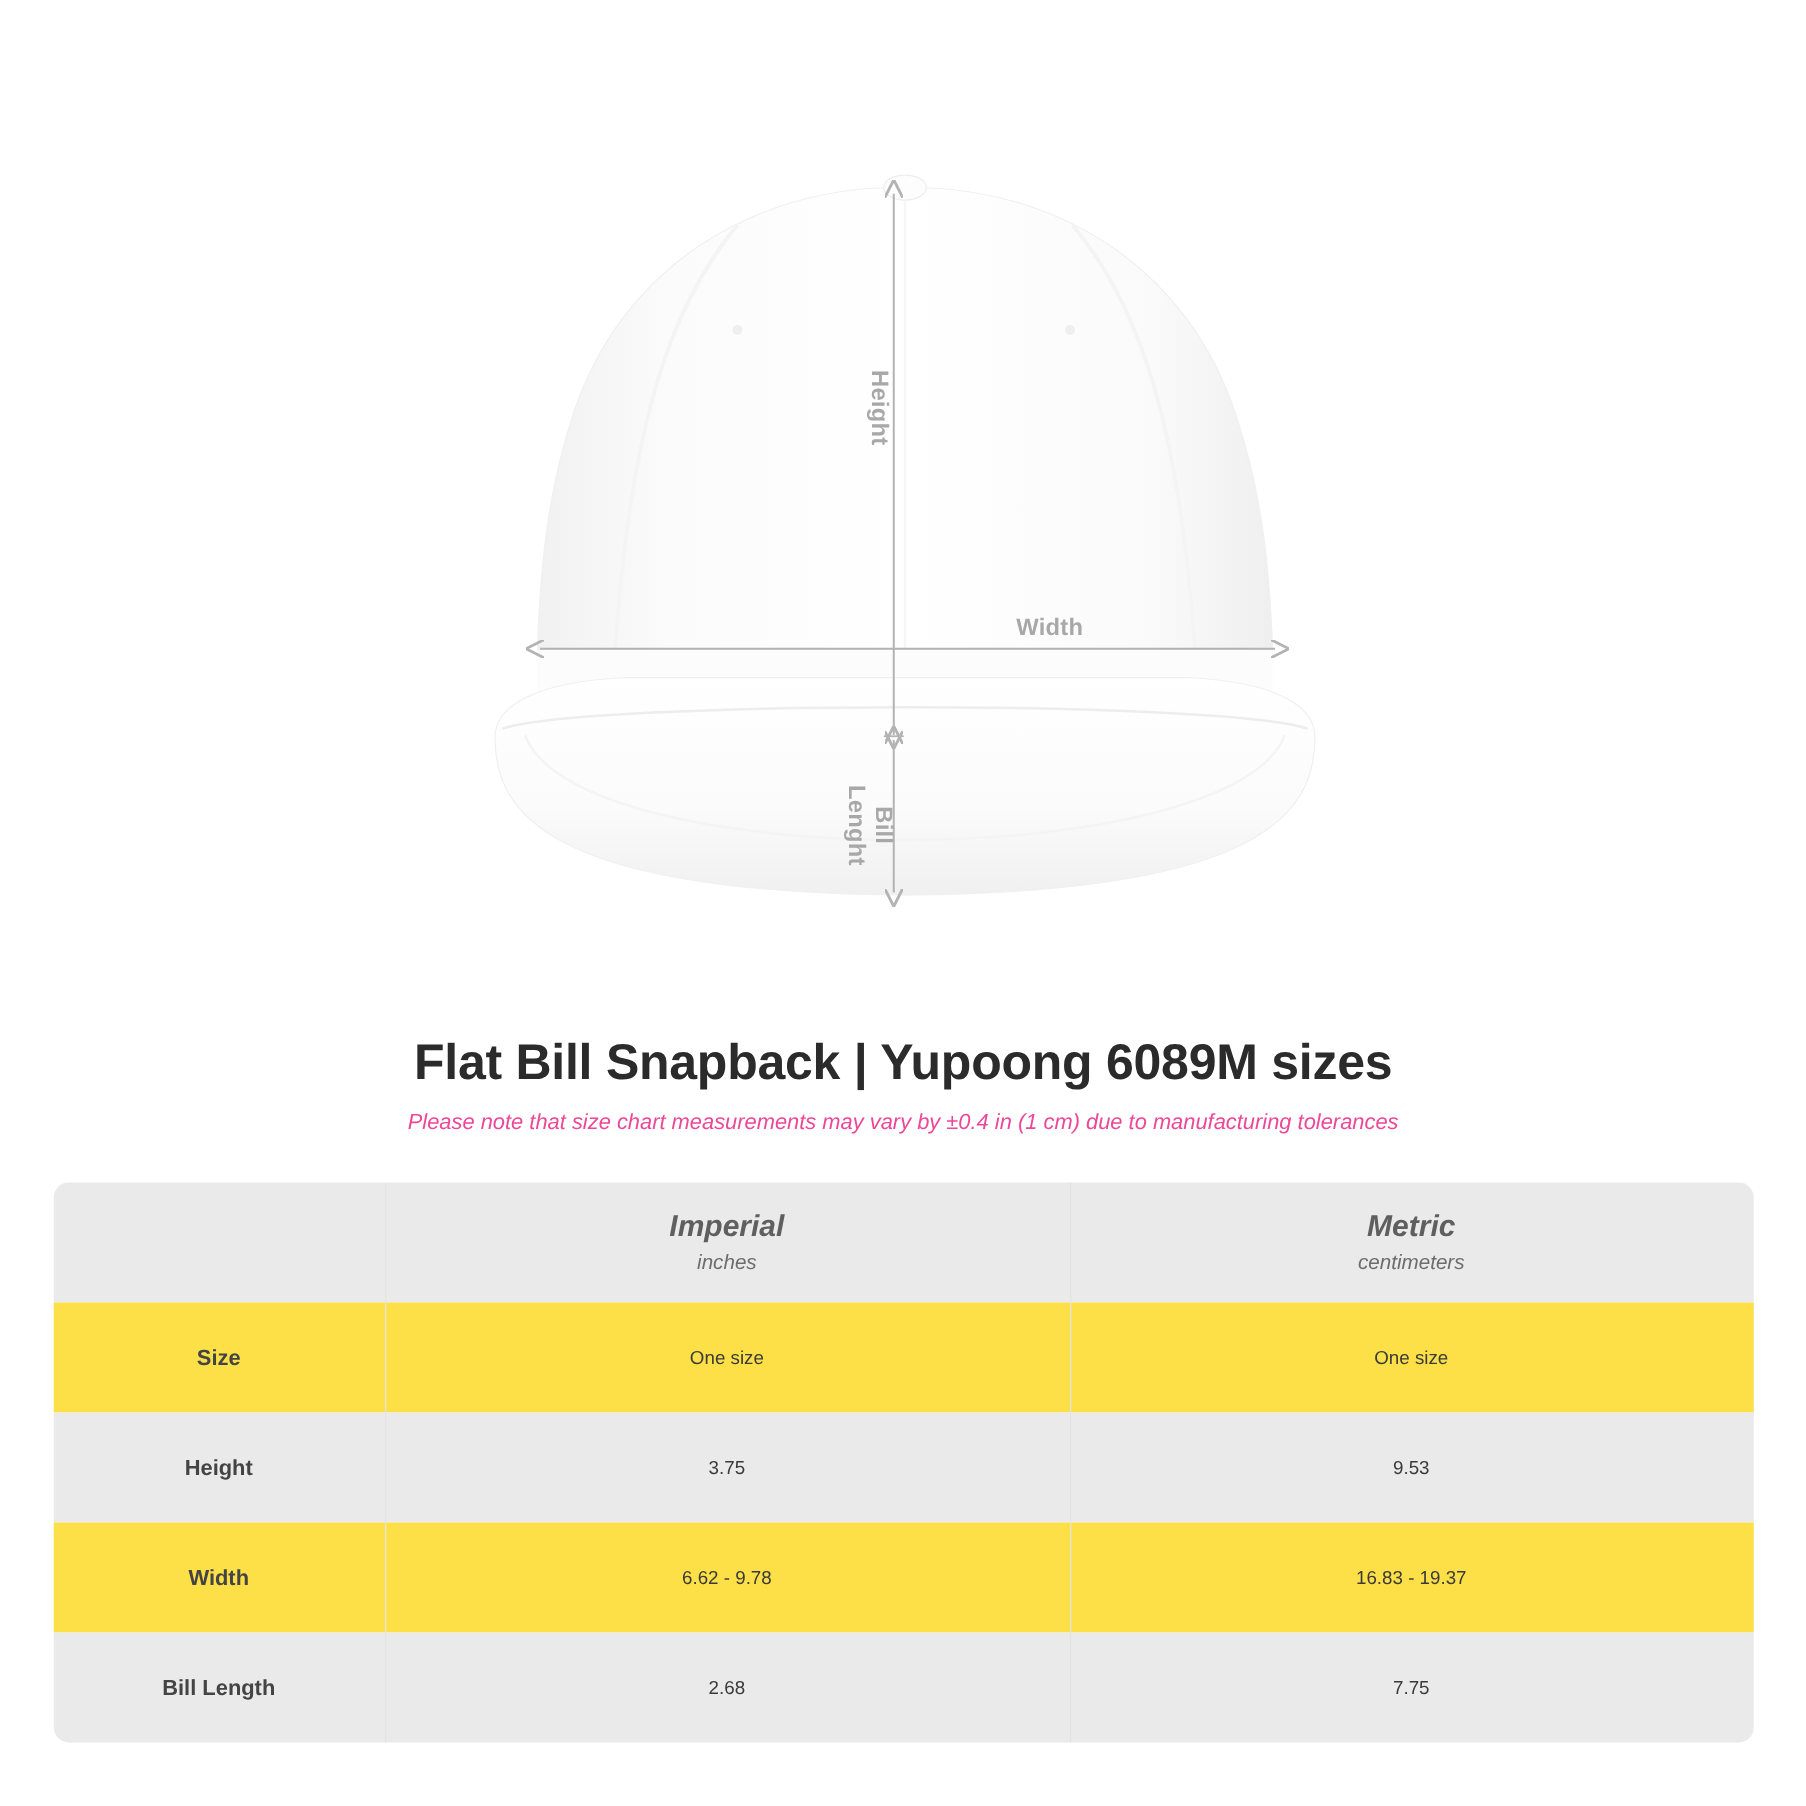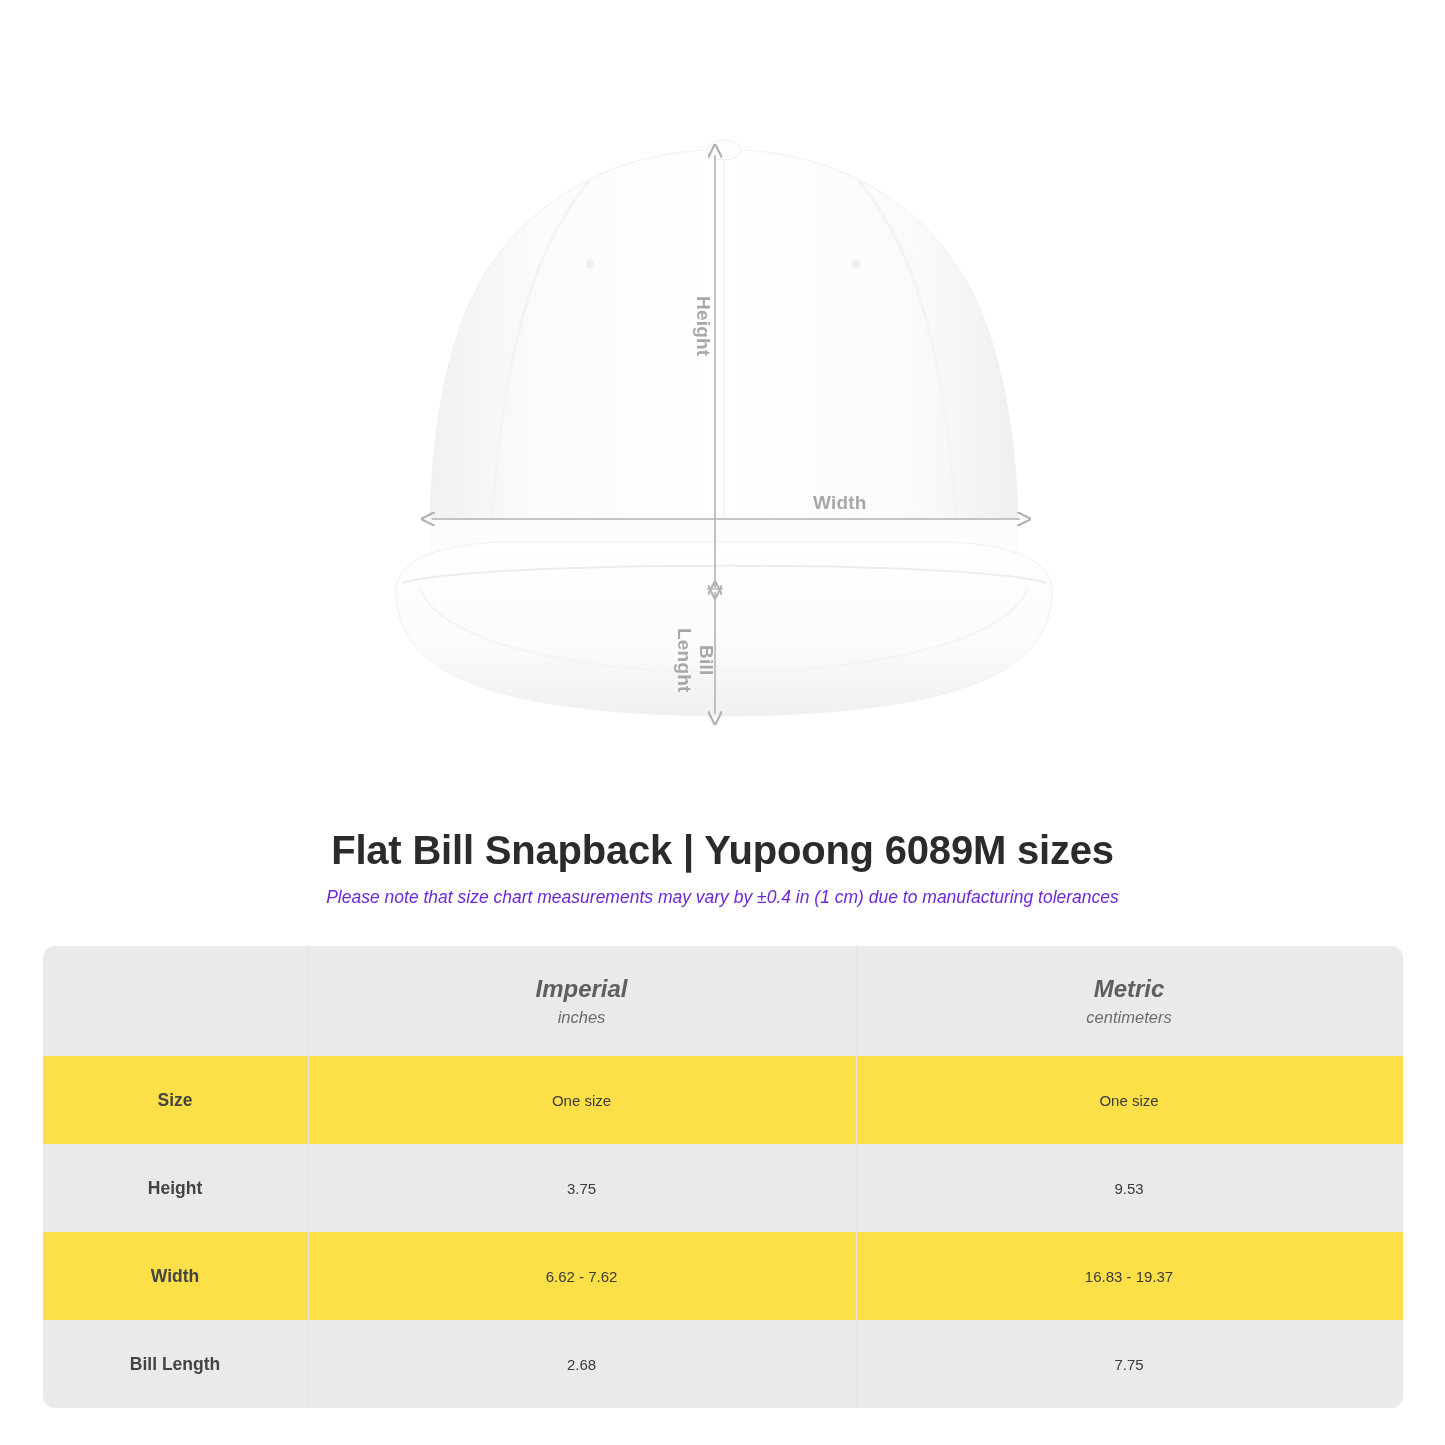--- a/index.html
+++ b/index.html
@@ -71,42 +71,42 @@
   .chart-title {
     font-size: 40px;
     font-weight: bold;
     color: #2b2b2b;
     margin: 0;
     letter-spacing: -0.2px;
   }
   .chart-note {
     font-size: 17.5px;
     font-style: italic;
-    color: #6d28d9;
+    color: #ec4899;
     margin: 14px 0 0 0;
   }
 
   
   .table-wrap {
     margin: 38px auto 0 auto;
     width: 1360px;
   }
   table.size-table {
     border-collapse: collapse;
     width: 100%;
     table-layout: fixed;
   }
   table.size-table td,
   table.size-table th {
     border: none;
     padding: 0;
   }
 
   .unit-head-row td {
-    height: 110px;
+    height: 96px;
     background: #eaeaea;
     vertical-align: middle;
     text-align: center;
   }
   .unit-head-row td:first-child {
     border-top-left-radius: 12px;
     border-bottom-left-radius: 0;
   }
   .unit-head-row td:last-child {
     border-top-right-radius: 12px;
@@ -256,21 +256,21 @@
         </tr>
 
         <tr class="data-row row-grey">
           <td class="rowlabel">Height</td>
           <td class="sep-left">3.75</td>
           <td class="sep-left">9.53</td>
         </tr>
 
         <tr class="data-row row-white">
           <td class="rowlabel">Width</td>
-          <td class="sep-left">6.62 - 7.62</td>
+          <td class="sep-left">6.62 - 9.78</td>
           <td class="sep-left">16.83 - 19.37</td>
         </tr>
 
         <tr class="data-row row-grey last-row">
           <td class="rowlabel">Bill Length</td>
           <td class="sep-left">2.68</td>
           <td class="sep-left">7.75</td>
         </tr>
       </tbody>
     </table>

